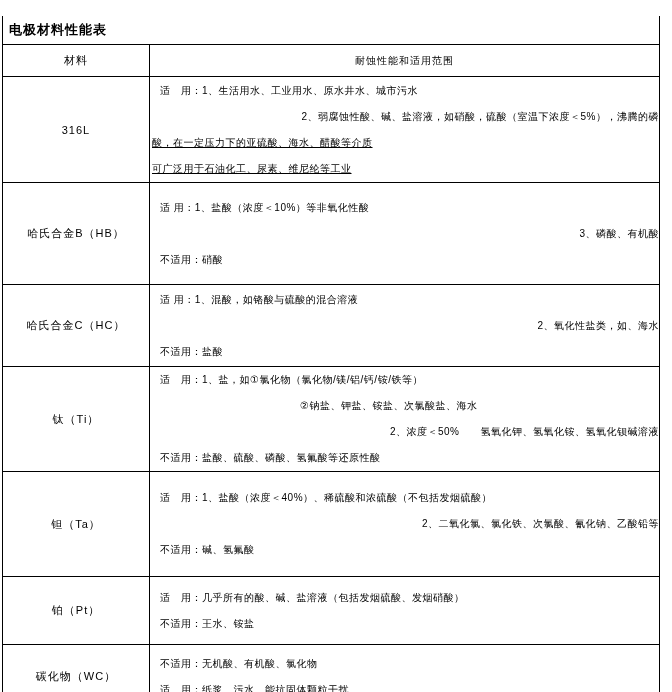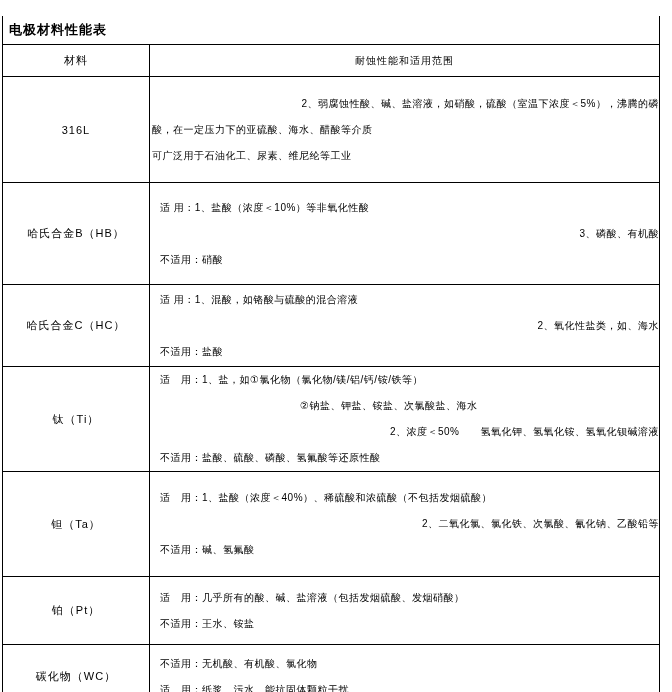--- a/index.html
+++ b/index.html
@@ -68,21 +68,21 @@
   }
   .desc-cell.header-cell {
     align-items: center;
     letter-spacing: 1px;
   }
   .line {
     line-height: 26px;
     white-space: pre;
     letter-spacing: 0.5px;
   }
-  .ind0 { padding-left: 2px; }
+  .ind0 { padding-left: 2px; text-decoration: underline; }
   .ind1 { padding-left: 10px; }
   .ind2 { padding-left: 54px; text-align: right; }
   .ind3 { padding-left: 150px; }
   
   .data-row:nth-of-type(1) { height: 106px; }
   .data-row:nth-of-type(2) { height: 102px; }
   .data-row:nth-of-type(3) { height: 82px;  }
   .data-row:nth-of-type(4) { height: 105px; }
   .data-row:nth-of-type(5) { height: 105px; }
   .data-row:nth-of-type(6) { height: 68px;  }
@@ -95,20 +95,21 @@
   <div class="tbl">
     <div class="title-row">电极材料性能表</div>
     <div class="row header-row">
       <div class="cell mat-cell header-cell">材料</div>
       <div class="cell desc-cell header-cell">耐蚀性能和适用范围</div>
     </div>
     <div id="rows">
         <div class="row data-row">
           <div class="cell mat-cell">316L</div>
           <div class="cell desc-cell">
+            <div class="line ind1">适　用：1、生活用水、工业用水、原水井水、城市污水</div>
             <div class="line ind2">2、弱腐蚀性酸、碱、盐溶液，如硝酸，硫酸（室温下浓度＜5%），沸腾的磷</div>
             <div class="line ind0">酸，在一定压力下的亚硫酸、海水、醋酸等介质</div>
             <div class="line ind0">可广泛用于石油化工、尿素、维尼纶等工业</div>
           </div>
         </div>
         <div class="row data-row">
           <div class="cell mat-cell">哈氏合金B（HB）</div>
           <div class="cell desc-cell">
             <div class="line ind1">适 用：1、盐酸（浓度＜10%）等非氧化性酸</div>
             <div class="line ind2">3、磷酸、有机酸</div>

